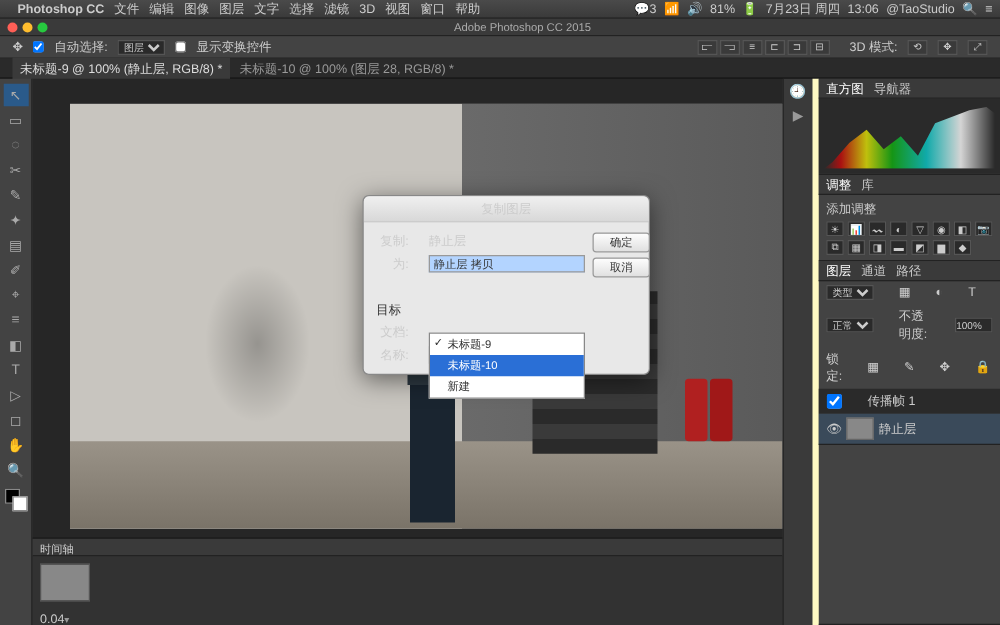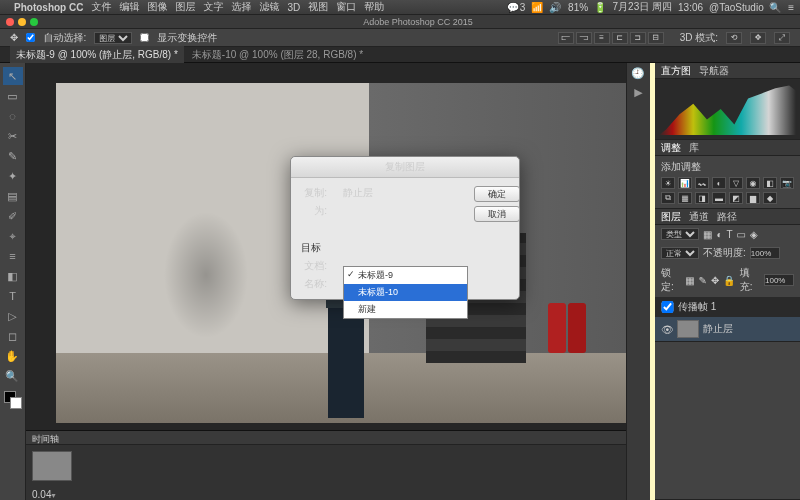--- a/index.html
+++ b/index.html
@@ -47,21 +47,21 @@
 .panels{width:150px;background:#434343;border-left:5px solid #fef9c3;display:flex;flex-direction:column}
 .panel{border-bottom:1px solid #222}
 .panel-hdr{height:16px;background:#3a3a3a;display:flex;align-items:center;padding:0 6px;gap:8px;font-size:9px;border-bottom:1px solid #222}
 .panel-hdr span.active{color:#fff}
 .histogram{height:60px;background:#2a2a2a;padding:4px;position:relative}
 .histo{width:100%;height:100%;background:linear-gradient(90deg,transparent 0%,rgba(255,0,0,0.6) 10%,rgba(255,255,0,0.7) 25%,rgba(0,255,0,0.5) 40%,rgba(0,255,255,0.6) 60%,rgba(255,255,255,0.8) 80%,transparent 100%);clip-path:polygon(0 100%,5% 90%,15% 60%,25% 40%,35% 70%,45% 50%,55% 80%,65% 30%,75% 20%,85% 10%,95% 5%,100% 15%,100% 100%)}
 .adjust{padding:4px 6px;font-size:9px}
 .adjust-icons{display:flex;flex-wrap:wrap;gap:3px;margin-top:3px}
 .adjust-icons span{width:14px;height:12px;background:#2a2a2a;border:1px solid #555;display:flex;align-items:center;justify-content:center;font-size:8px}
 .layers{flex:1;display:flex;flex-direction:column}
-.layer-opts{padding:3px 6px;display:flex;gap:4px;align-items:center;font-size:8px}
+.layer-opts{padding:3px 6px;display:flex;gap:20px;align-items:center;font-size:8px}
 .layer-opts select,.layer-opts input{background:#2a2a2a;color:#ccc;border:1px solid #555;font-size:8px;height:12px}
 .layer-row{display:flex;align-items:center;padding:3px 6px;gap:4px;background:#3a4a5a;border-bottom:1px solid #222}
 .eye{width:12px;font-size:10px}
 .lthumb{width:22px;height:18px;background:#888;border:1px solid #666}
 .dialog{position:absolute;left:290px;top:156px;width:230px;background:#e8e8e8;border:1px solid #888;border-radius:5px;box-shadow:0 4px 20px rgba(0,0,0,0.5);color:#333}
 .dialog-title{text-align:center;font-size:10px;padding:3px;background:linear-gradient(#f0f0f0,#d8d8d8);border-bottom:1px solid #bbb;border-radius:5px 5px 0 0}
 .dialog-body{padding:8px 10px;display:grid;grid-template-columns:1fr 50px;gap:6px}
 .dialog-left{display:flex;flex-direction:column;gap:4px}
 .drow{display:flex;align-items:center;gap:16px;font-size:9px;color:#333}
 .drow label{width:26px;text-align:right}
@@ -275,20 +275,21 @@
 <div class="dialog">
   <div class="dialog-title">复制图层</div>
   <div class="dialog-body">
     <div class="dialog-left">
       <div class="drow">
           <label>复制:</label>
           <span>静止层</span>
         </div>
       <div class="drow">
           <label>为:</label>
+          <input type="text" class="hl" value="静止层 拷贝" style="">
         </div>
       <div class="fieldset-label">目标</div>
       <div class="drow">
           <label>文档:</label>
         <div class="dropdown">
           <div class="dropdown-list">
             <div class="checked">未标题-9</div>
             <div class="hover">未标题-10</div>
             <div>新建</div>
           </div>

